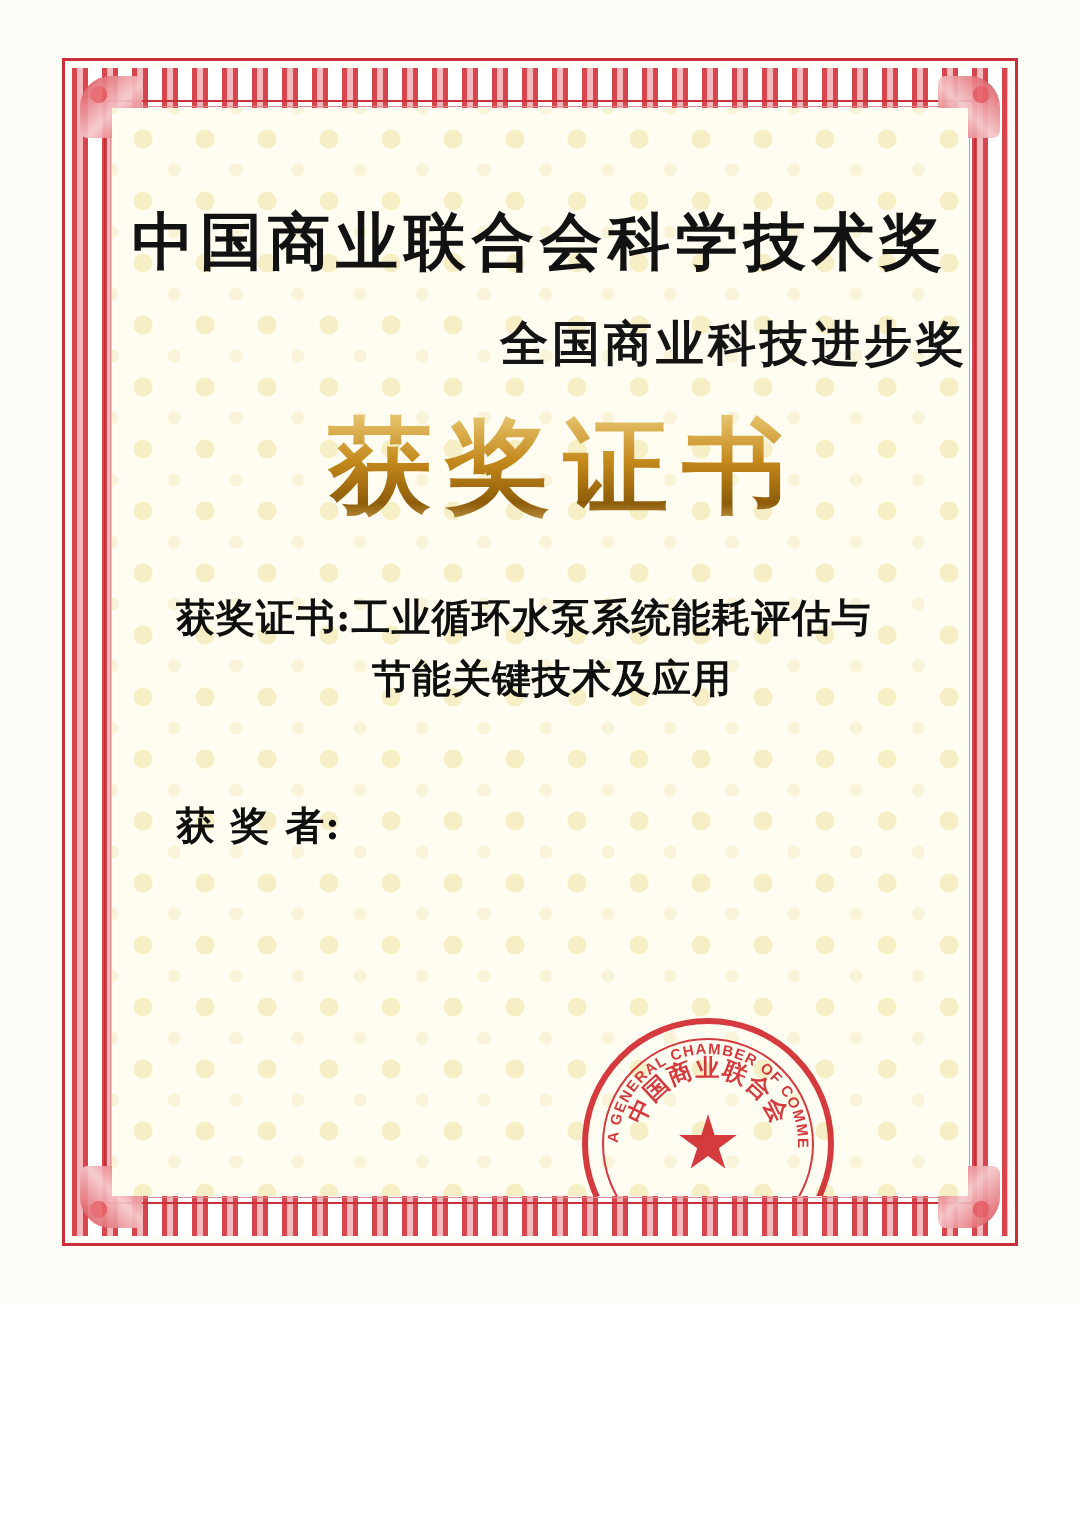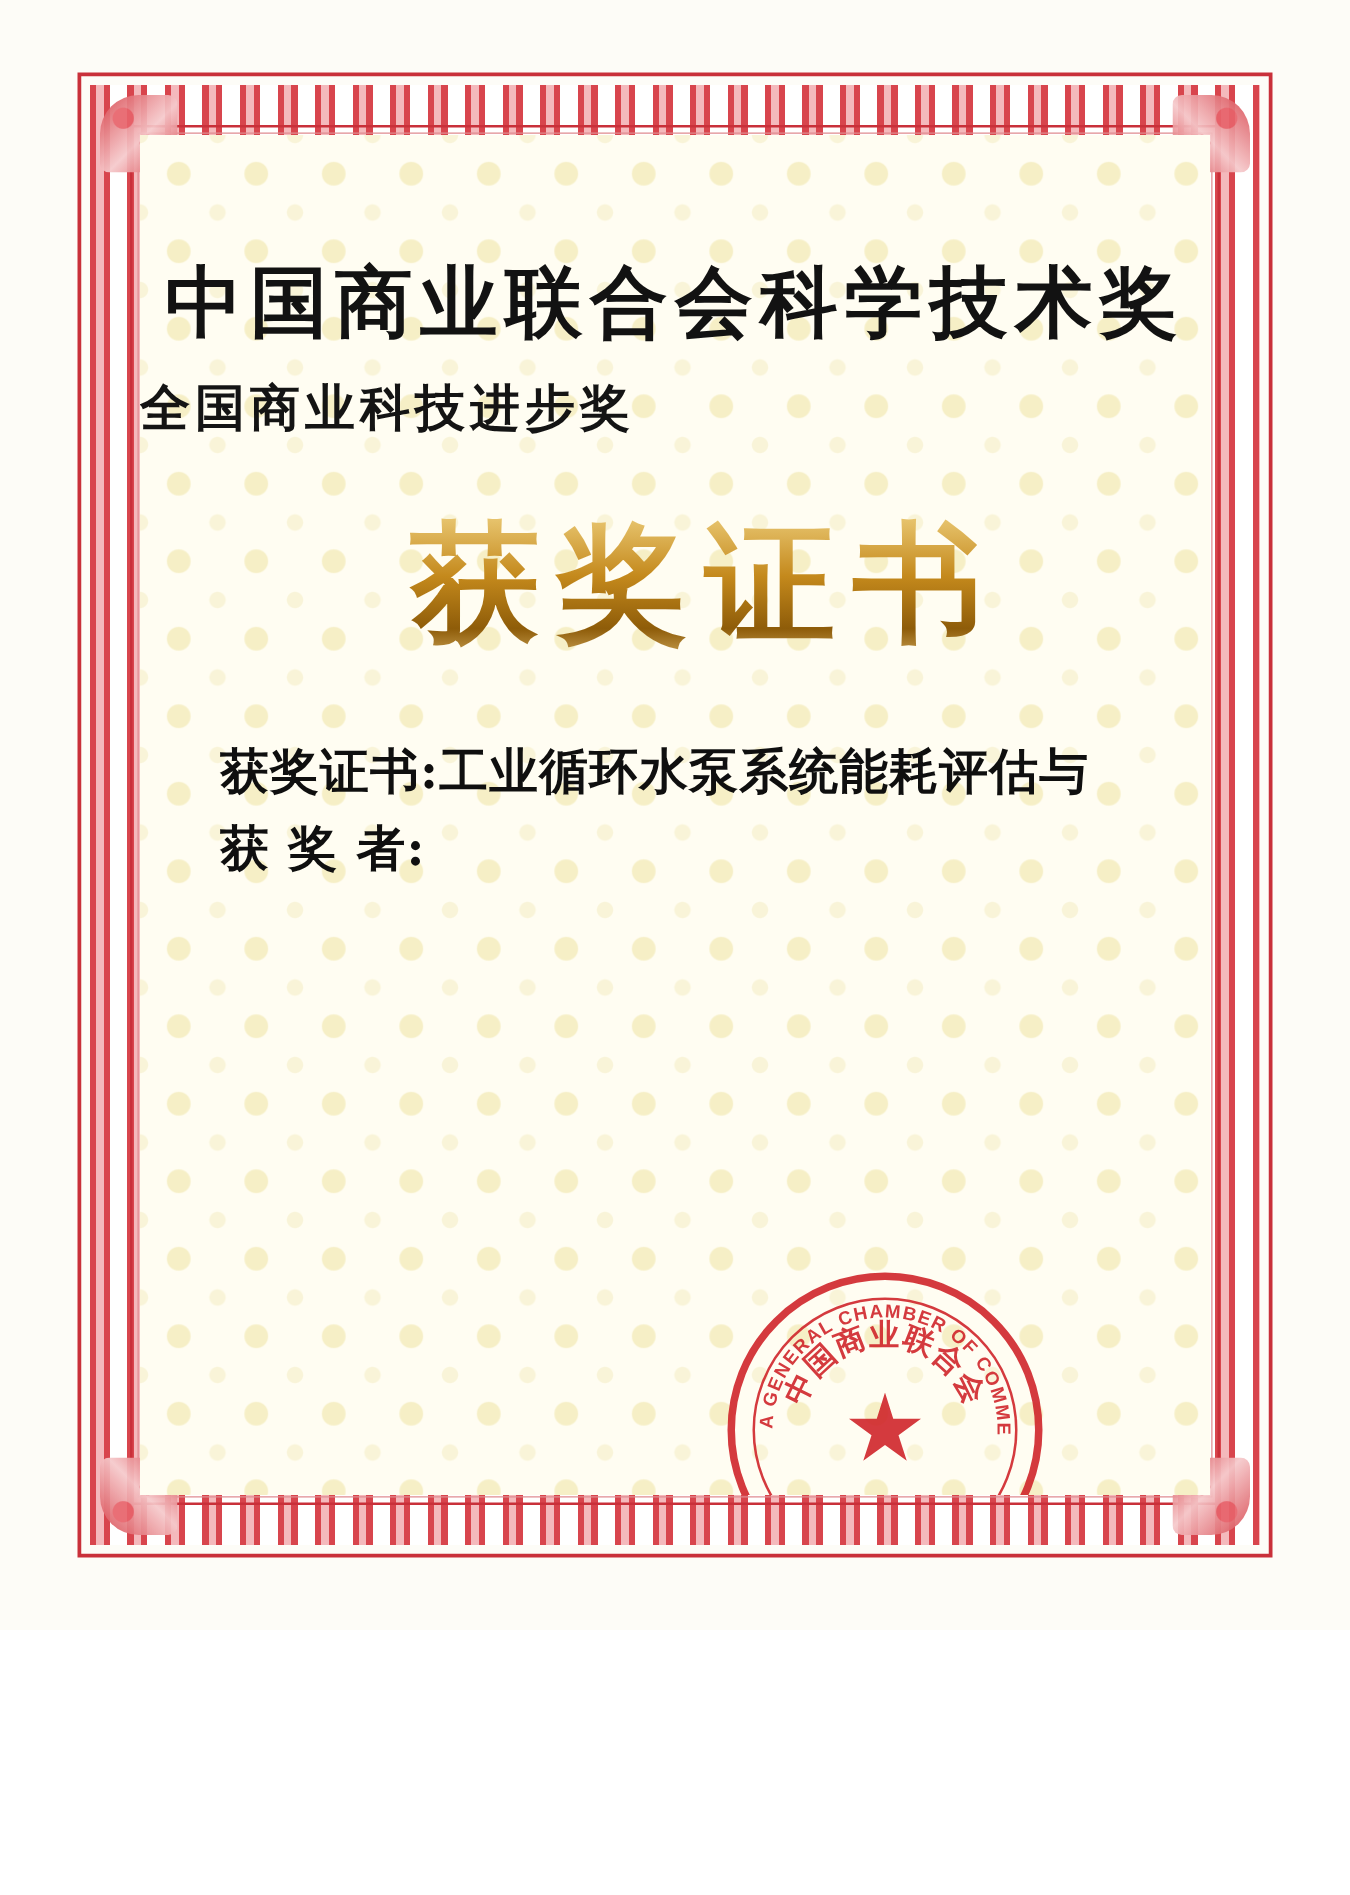--- a/index.html
+++ b/index.html
@@ -109,25 +109,25 @@
     text-align: center;
     font-size: 62px;
     font-weight: bold;
     letter-spacing: 6px;
     color: #121212;
     font-family: "DejaVu Serif", "Liberation Serif", serif;
     white-space: nowrap;
   }
   .title-sub {
     position: absolute;
-    top: 191px;
+    top: 204px;
     left: 0;
     right: 0;
-    text-align: left;
-    font-size: 40px;
+    text-align: right;
+    font-size: 48px;
     font-weight: bold;
     letter-spacing: 4px;
     color: #141414;
     font-family: "DejaVu Serif", "Liberation Serif", serif;
     white-space: nowrap;
   }
   .title-gold {
     position: absolute;
     top: 290px;
     left: 0;
@@ -170,21 +170,21 @@
     flex: 1 1 auto;
   }
   .field-cont {
     font-size: 39px;
     font-weight: bold;
     line-height: 60px;
     padding-left: 196px;
     letter-spacing: 1px;
   }
   .row-grade { margin-top: 14px; }
-  .row-winner { }
+  .row-winner { margin-top: 86px; }
 
   
   .seal {
     position: absolute;
     left: 470px;
     top: 910px;
     width: 240px;
     height: 240px;
     border: 6px solid #cf2026;
     border-radius: 50%;
@@ -281,20 +281,21 @@
     <div class="title-main">中国商业联合会科学技术奖</div>
     <div class="title-sub">全国商业科技进步奖</div>
     <div class="title-gold">获奖证书</div>
 
     <div class="fields">
 
       <div class="field-row">
         <span class="field-label">获奖证书:</span>
         <span class="field-value">工业循环水泵系统能耗评估与</span>
       </div>
+      <div class="field-cont">节能关键技术及应用</div>
 
 
       <div class="field-row row-winner">
         <span class="field-label">获 奖 者:</span>
       </div>
 
     </div>
 
     <div class="seal">
       <div class="seal-inner"></div>

